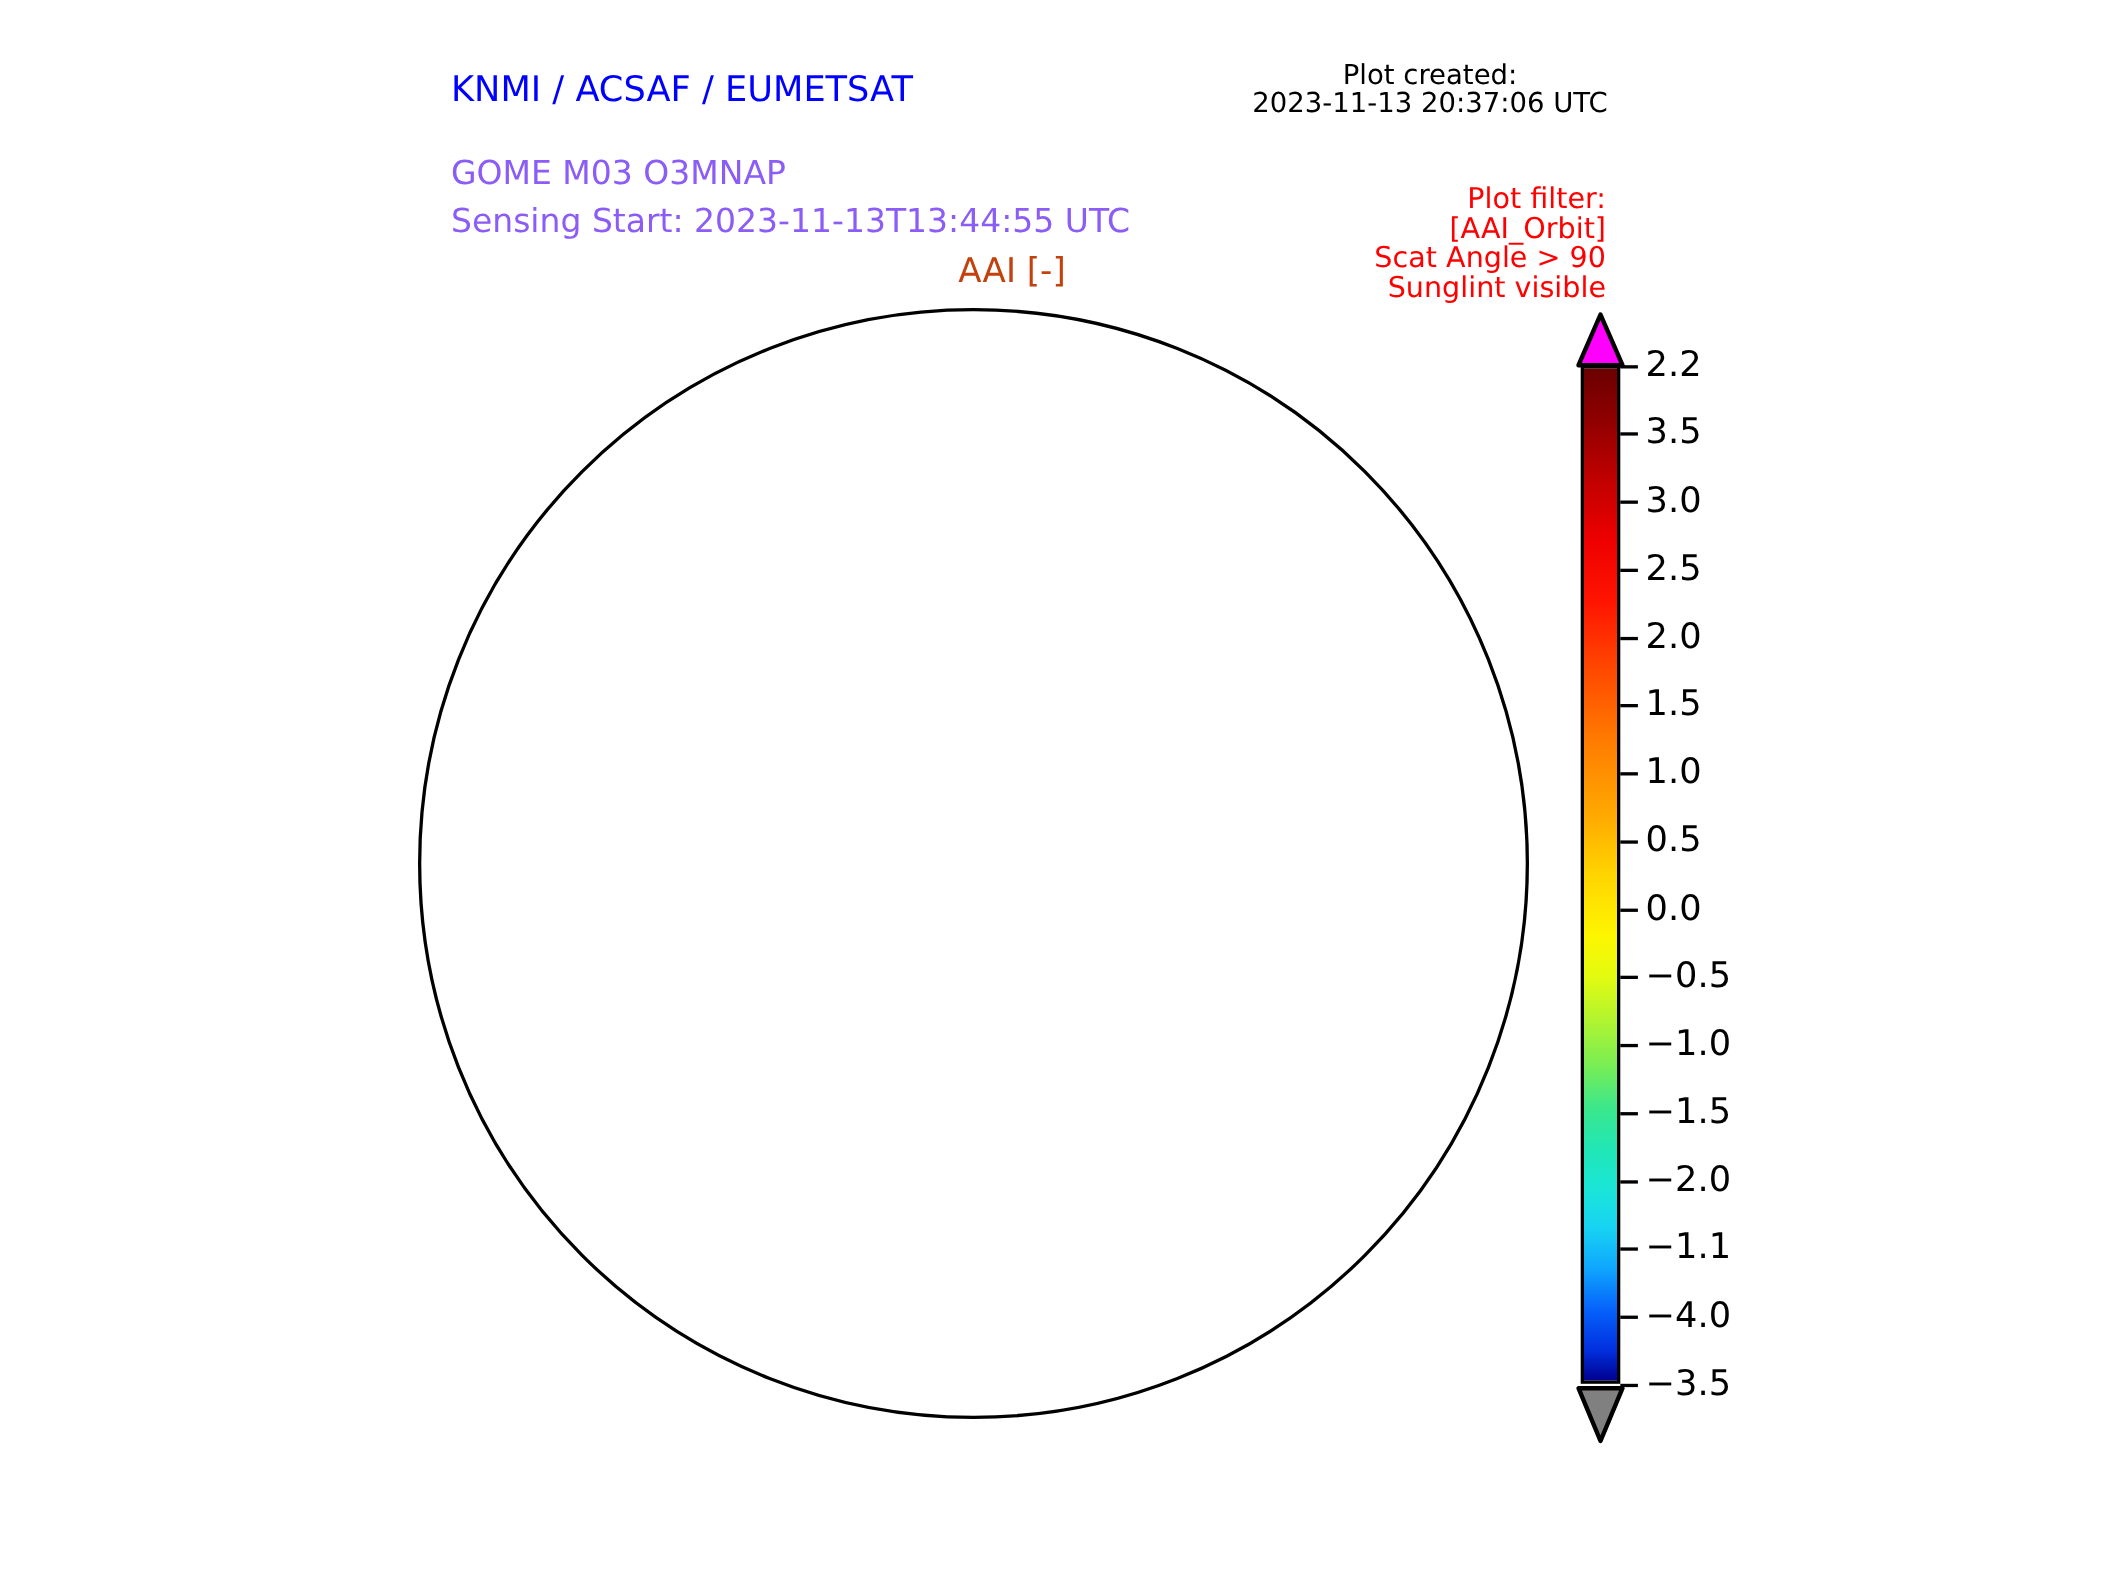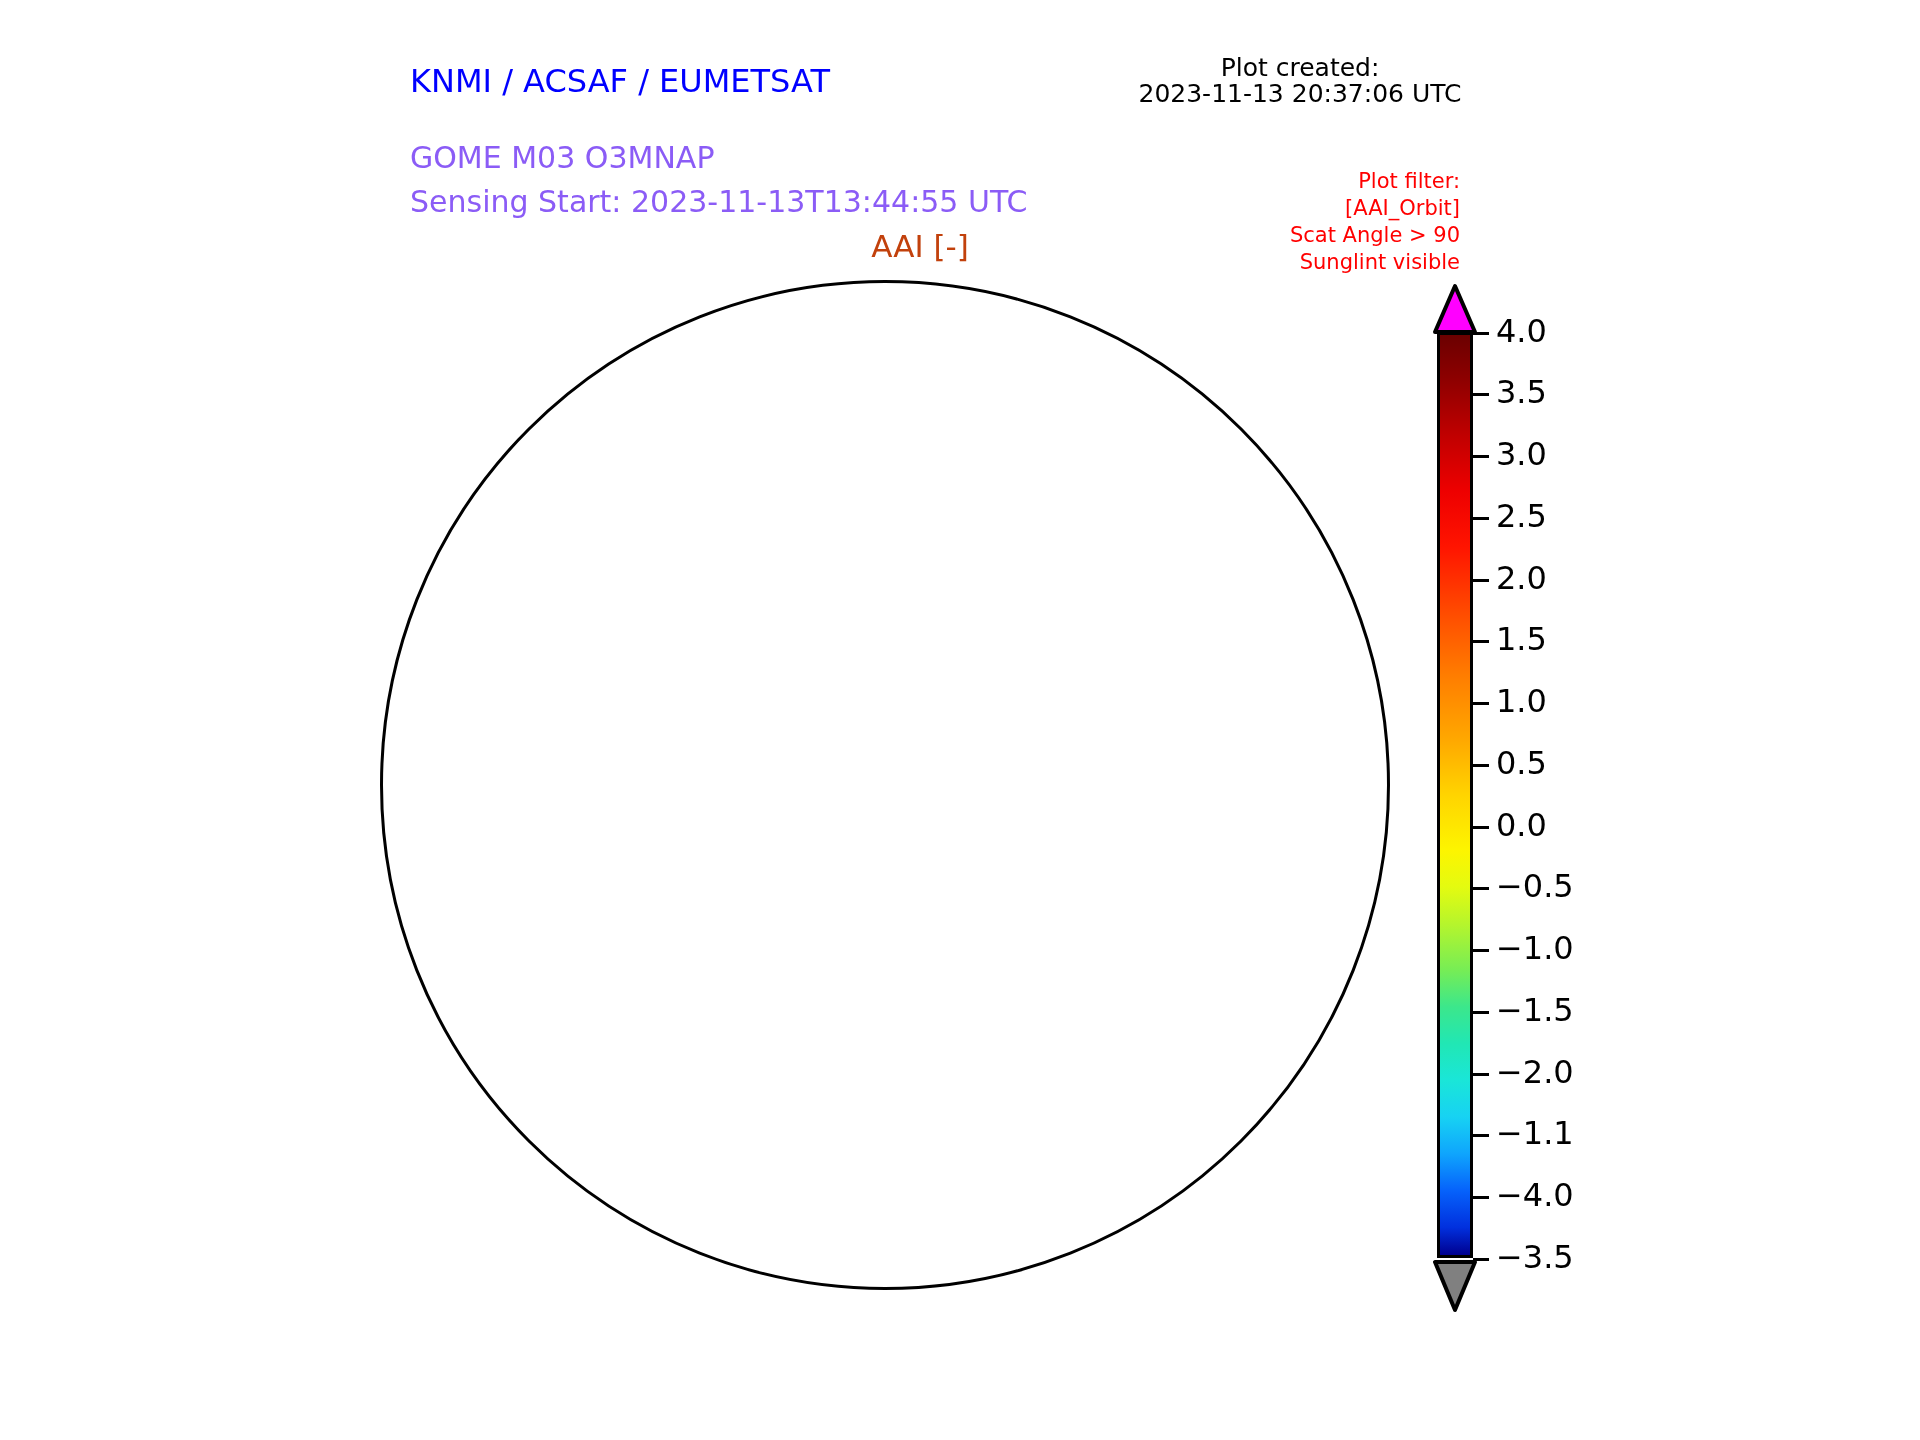--- a/index.html
+++ b/index.html
@@ -6,21 +6,21 @@
   body{width:1920px;height:1440px;position:relative;overflow:hidden;
        font-family:"DejaVu Sans","Liberation Sans",sans-serif;color:#000;}
 
   .abs{position:absolute;}
 
   
   #org-title{left:410px;top:62px;font-size:32px;color:#0000ff;letter-spacing:0px;white-space:nowrap;}
   #plot-created-block{left:1100px;top:55px;width:400px;text-align:center;font-size:25px;line-height:26px;color:#000;}
   #dataset-block{left:410px;top:136px;font-size:30px;line-height:44px;color:#8b5cf6;white-space:nowrap;}
   #quantity-title{left:600px;top:228px;width:640px;text-align:center;font-size:31px;color:#c2410c;}
-  #filter-block{left:1180px;top:168px;width:280px;text-align:right;font-size:21px;line-height:27px;color:#ff0000;}
+  #filter-block{left:1180px;top:168px;width:280px;text-align:right;font-size:26px;line-height:27px;color:#ff0000;}
 
   
   #map-area{left:370px;top:270px;width:1060px;height:1060px;}
   #globe-disc{position:absolute;left:10px;top:10px;width:1010px;height:1010px;
               border:3px solid #000;border-radius:50%;box-sizing:border-box;background:#fff;}
   #globe-clip{position:absolute;left:10px;top:10px;width:1010px;height:1010px;
               border-radius:50%;overflow:hidden;}
   #globe-clip svg{position:absolute;left:0;top:0;}
 
   
@@ -247,21 +247,21 @@
 <div class="abs" id="colorbar-group">
   <svg width="60" height="60" style="position:absolute;left:2px;top:2px;">
     <polygon points="23,4 43,50 3,50" fill="#ff00ff" stroke="#000" stroke-width="4" stroke-linejoin="round"></polygon>
   </svg>
   <div id="cbar-bar"></div>
   <svg width="60" height="64" style="position:absolute;left:2px;top:972px;">
     <polygon points="3,10 43,10 23,58" fill="#808080" stroke="#000" stroke-width="4" stroke-linejoin="round"></polygon>
   </svg>
 
   <div class="cb-tick" style="top:52px"></div>
-  <div class="cb-lab" style="top:35px">4.0</div>
+  <div class="cb-lab" style="top:35px">2.2</div>
   <div class="cb-tick" style="top:113px"></div>
   <div class="cb-lab" style="top:96px">3.5</div>
   <div class="cb-tick" style="top:175px"></div>
   <div class="cb-lab" style="top:158px">3.0</div>
   <div class="cb-tick" style="top:237px"></div>
   <div class="cb-lab" style="top:220px">2.5</div>
   <div class="cb-tick" style="top:299px"></div>
   <div class="cb-lab" style="top:282px">2.0</div>
   <div class="cb-tick" style="top:360px"></div>
   <div class="cb-lab" style="top:343px">1.5</div>

